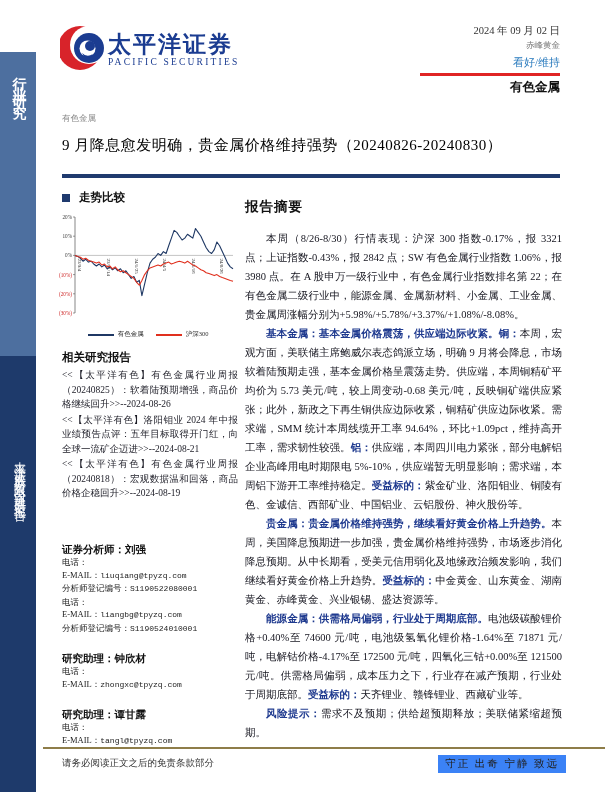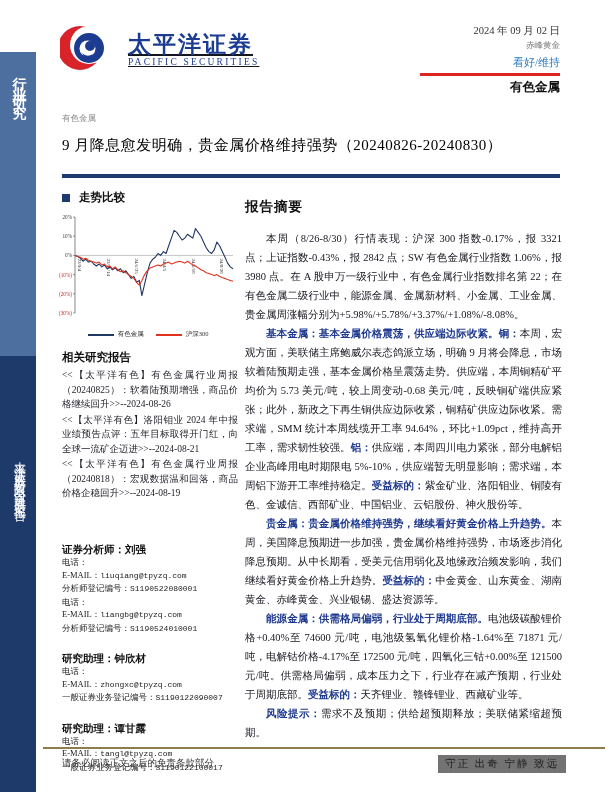--- a/index.html
+++ b/index.html
@@ -7,21 +7,21 @@
        font-family:"Liberation Serif","DejaVu Serif",serif;color:#15151f;}
   .abs{position:absolute;}
   
   .side-top{left:0;top:52px;width:36px;height:304px;background:#4d6f9f;}
   .side-bottom{left:0;top:356px;width:36px;height:436px;background:#1e3a6b;}
   .vtext{writing-mode:vertical-rl;text-orientation:upright;color:#fff;
          font-family:"Liberation Serif",serif;}
   .vtext.top{position:absolute;left:10px;top:14px;font-size:14px;letter-spacing:9px;font-weight:bold;}
   .vtext.bottom{position:absolute;left:11px;top:96px;font-size:12px;letter-spacing:3px;}
   
-  .logo-wrap{left:60px;top:20px;display:flex;align-items:center;gap:20px;text-decoration:underline;}
+  .logo-wrap{left:60px;top:20px;display:flex;align-items:center;gap:0;}
   .brand-cn{font-size:23px;font-weight:bold;color:#1b3c91;letter-spacing:2px;line-height:1.05;}
   .brand-en{font-size:9.5px;color:#1b3c91;letter-spacing:2.2px;}
   .hdr-right{right:52px;top:24px;text-align:right;width:220px;}
   .hdr-date{font-size:10.5px;color:#333;text-align:right;}
   .hdr-type{font-size:8.5px;color:#777;margin-top:2px;}
   .hdr-rating{font-size:11px;color:#2779bd;margin-top:3px;}
   .hdr-redline{height:3px;background:#e02424;width:140px;margin:3px 0 3px auto;}
   .hdr-industry{font-size:12.5px;font-weight:bold;color:#111;}
   .cat-label{left:62px;top:113px;font-size:8.5px;color:#888;}
   .title{left:62px;top:136px;width:500px;font-size:15px;color:#000;letter-spacing:0.5px;}
@@ -44,21 +44,21 @@
   .an-line{font-size:8.5px;color:#222;line-height:12.5px;}
   .an-mono{font-family:"Liberation Mono","DejaVu Sans Mono",monospace;font-size:8px;}
   
   .summary{left:245px;top:198px;width:317px;}
   .summary-hdr{font-size:13.5px;font-weight:bold;color:#111;margin:0 0 13px 0;letter-spacing:1px;}
   .summary p{margin:0;font-size:10.5px;line-height:19px;text-align:justify;text-indent:2em;color:#15151f;}
   .bb{color:#1f3a8f;font-weight:bold;}
   
   .foot-rule{left:43px;top:747px;width:562px;height:2px;background:#8e7d49;}
   .foot-disc{left:62px;top:757px;font-size:9.5px;color:#333;}
-  .foot-motto{right:46px;top:755px;font-size:10.5px;color:#222;background:#737373;padding:2px 7px;letter-spacing:2px;}
+  .foot-motto{right:46px;top:755px;font-size:10.5px;color:#222;background:#3b82f6;padding:2px 7px;letter-spacing:2px;}
 </style>
 </head>
 <body>
 
 <div class="abs side-top">
   <div class="vtext top">行业研究</div>
 </div>
 <div class="abs side-bottom">
   <div class="vtext bottom">太平洋证券股份有限公司证券研究报告</div>
 </div>
@@ -151,27 +151,25 @@
     </div>
     <div>
       <div class="an-line">电话：</div>
       <div class="an-line"><span>E-MAIL：</span><span class="an-mono">liangbg@tpyzq.com</span></div>
       <div class="an-line"><span>分析师登记编号：</span><span class="an-mono">S1190524010001</span></div>
     </div>
     <div>
       <div class="an-role">研究助理：钟欣材</div>
       <div class="an-line">电话：</div>
       <div class="an-line"><span>E-MAIL：</span><span class="an-mono">zhongxc@tpyzq.com</span></div>
-      <div class="an-line"><span>一般证券业务登记编号：</span><span class="an-mono">S1190122090007</span></div>
     </div>
     <div>
       <div class="an-role">研究助理：谭甘露</div>
       <div class="an-line">电话：</div>
       <div class="an-line"><span>E-MAIL：</span><span class="an-mono">tangl@tpyzq.com</span></div>
-      <div class="an-line"><span>一般证券业务登记编号：</span><span class="an-mono">S1190122100017</span></div>
     </div>
   </div>
 
 <div class="abs summary">
   <div class="summary-hdr">报告摘要</div>
   <div id="summary-paragraphs">
       <p><span>本周（8/26-8/30）行情表现：沪深 300 指数-0.17%，报 3321 点；上证指数-0.43%，报 2842 点；SW 有色金属行业指数 1.06%，报 3980 点。在 A 股申万一级行业中，有色金属行业指数排名第 22；在有色金属二级行业中，能源金属、金属新材料、小金属、工业金属、贵金属周涨幅分别为+5.98%/+5.78%/+3.37%/+1.08%/-8.08%。</span></p>
       <p><span class="bb">基本金属：基本金属价格震荡，供应端边际收紧。铜：</span><span>本周，宏观方面，美联储主席鲍威尔表态鸽派立场，明确 9 月将会降息，市场软着陆预期走强，基本金属价格呈震荡走势。供应端，本周铜精矿平均价为 5.73 美元/吨，较上周变动-0.68 美元/吨，反映铜矿端供应紧张；此外，新政之下再生铜供应边际收紧，铜精矿供应边际收紧。需求端，SMM 统计本周线缆开工率 94.64%，环比+1.09pct，维持高开工率，需求韧性较强。</span><span class="bb">铝：</span><span>供应端，本周四川电力紧张，部分电解铝企业高峰用电时期限电 5%-10%，供应端暂无明显影响；需求端，本周铝下游开工率维持稳定。</span><span class="bb">受益标的：</span><span>紫金矿业、洛阳钼业、铜陵有色、金诚信、西部矿业、中国铝业、云铝股份、神火股份等。</span></p>
       <p><span class="bb">贵金属：贵金属价格维持强势，继续看好黄金价格上升趋势。</span><span>本周，美国降息预期进一步加强，贵金属价格维持强势，市场逐步消化降息预期。从中长期看，受美元信用弱化及地缘政治频发影响，我们继续看好黄金价格上升趋势。</span><span class="bb">受益标的：</span><span>中金黄金、山东黄金、湖南黄金、赤峰黄金、兴业银锡、盛达资源等。</span></p>
       <p><span class="bb">能源金属：供需格局偏弱，行业处于周期底部。</span><span>电池级碳酸锂价格+0.40%至 74600 元/吨，电池级氢氧化锂价格-1.64%至 71871 元/吨，电解钴价格-4.17%至 172500 元/吨，四氧化三钴+0.00%至 121500 元/吨。供需格局偏弱，成本压力之下，行业存在减产预期，行业处于周期底部。</span><span class="bb">受益标的：</span><span>天齐锂业、赣锋锂业、西藏矿业等。</span></p>

